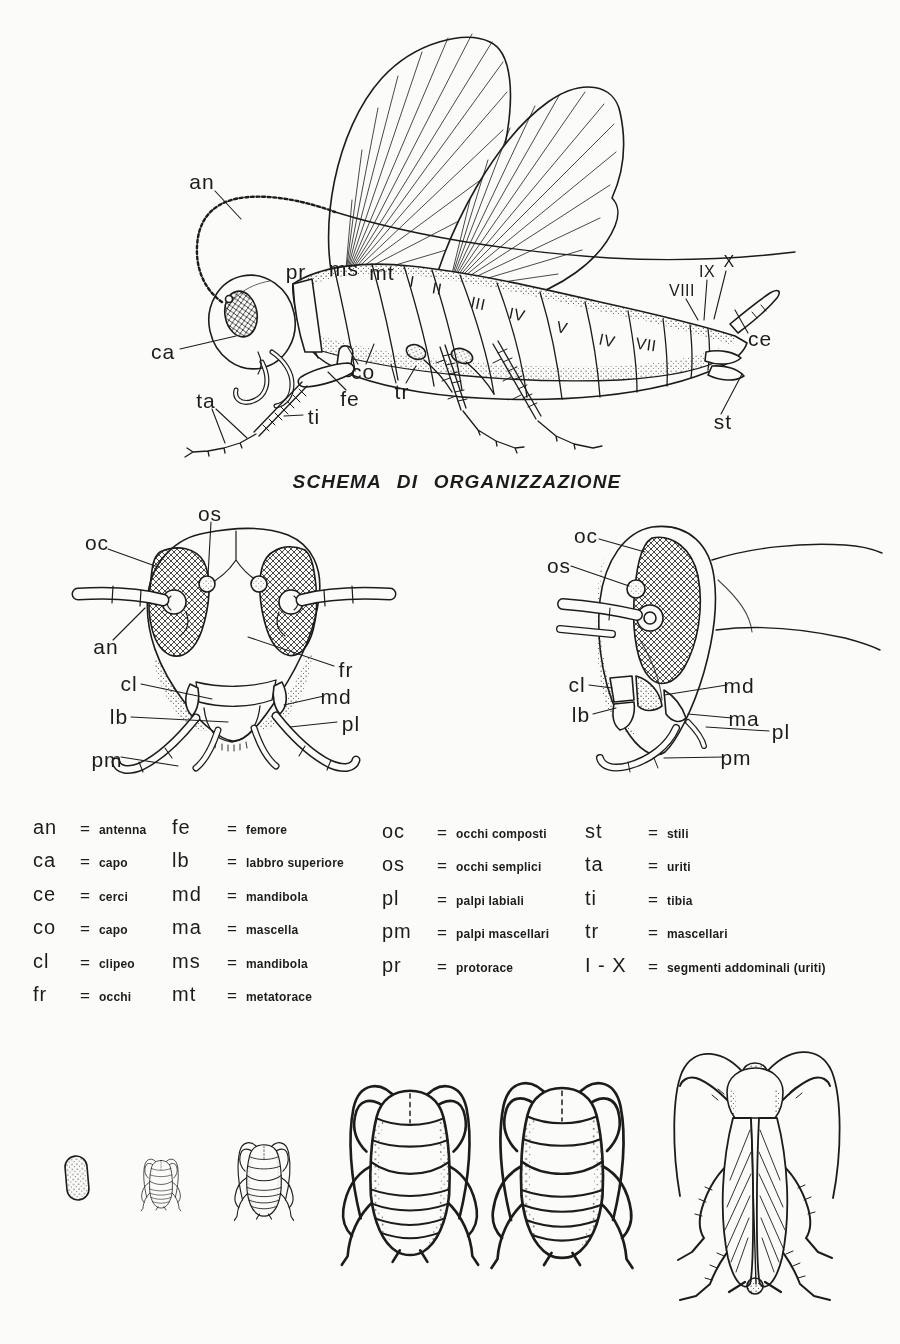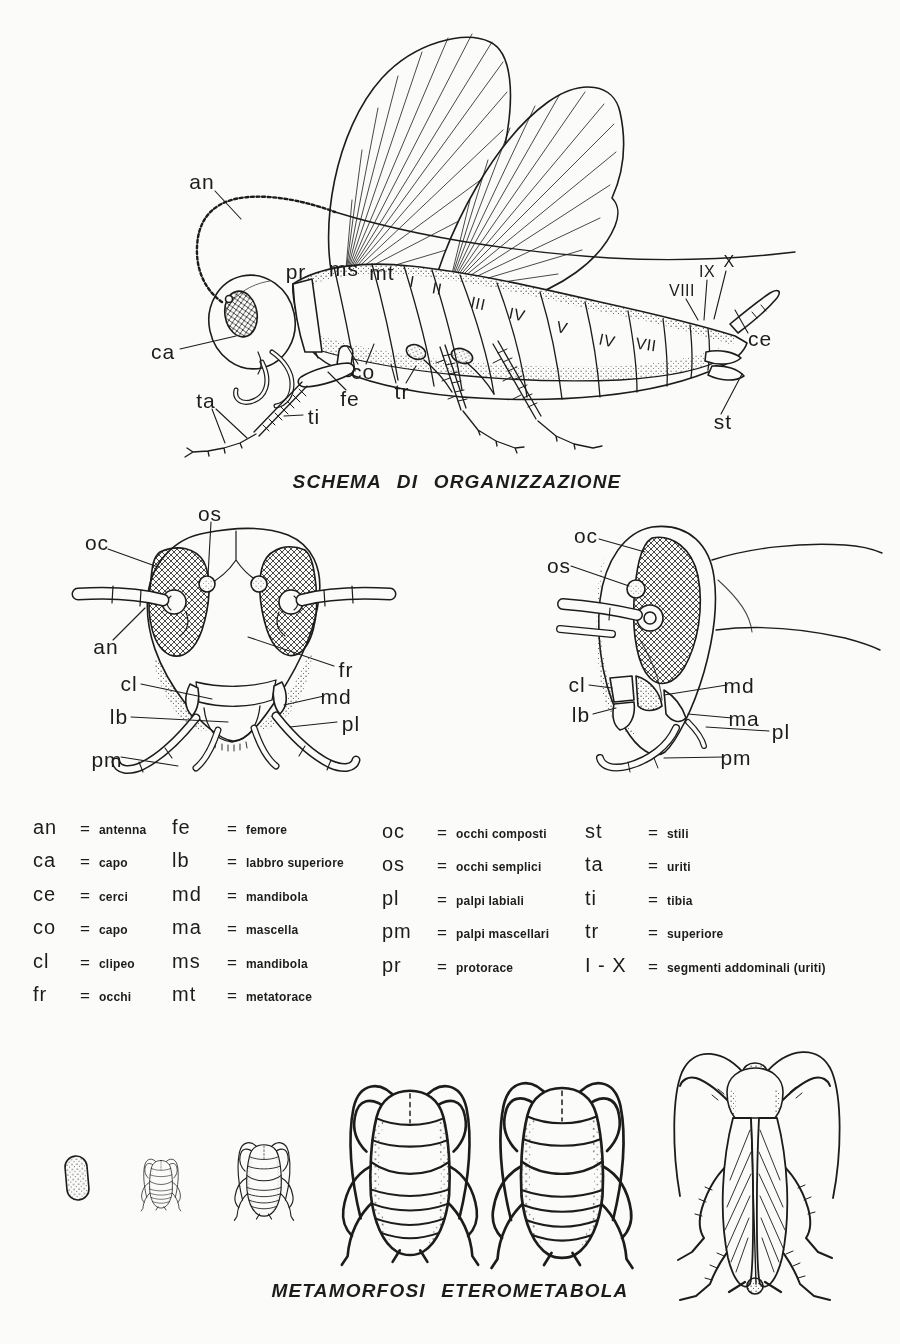--- a/index.html
+++ b/index.html
@@ -328,21 +328,20 @@
   <span class="lbl" style="left:586px;top:536px">oc</span>
   <span class="lbl" style="left:559px;top:566px">os</span>
   <span class="lbl" style="left:577px;top:685px">cl</span>
   <span class="lbl" style="left:581px;top:715px">lb</span>
   <span class="lbl" style="left:739px;top:686px">md</span>
   <span class="lbl" style="left:744px;top:719px">ma</span>
   <span class="lbl" style="left:781px;top:732px">pl</span>
   <span class="lbl" style="left:736px;top:758px">pm</span>
 
   <div class="title" style="left:457px;top:471px">SCHEMA DI ORGANIZZAZIONE</div>
-  <div class="title" style="left:450px;top:1280px">METAMORFOSI ETEROMETABOLA</div>
 
   <div class="lcol" id="col1">
     <span class="abbr">an</span>
       <span class="eq">=</span>
       <span class="term">antenna</span>
     <span class="abbr">ca</span>
       <span class="eq">=</span>
       <span class="term">capo</span>
     <span class="abbr">ce</span>
       <span class="eq">=</span>
@@ -399,19 +398,19 @@
       <span class="eq">=</span>
       <span class="term">stili</span>
     <span class="abbr">ta</span>
       <span class="eq">=</span>
       <span class="term">uriti</span>
     <span class="abbr">ti</span>
       <span class="eq">=</span>
       <span class="term">tibia</span>
     <span class="abbr">tr</span>
       <span class="eq">=</span>
-      <span class="term">superiore</span>
+      <span class="term">mascellari</span>
     <span class="abbr">I - X</span>
       <span class="eq">=</span>
       <span class="term">segmenti addominali (uriti)</span>
   </div>
 
 </div>
 
 </body></html>

